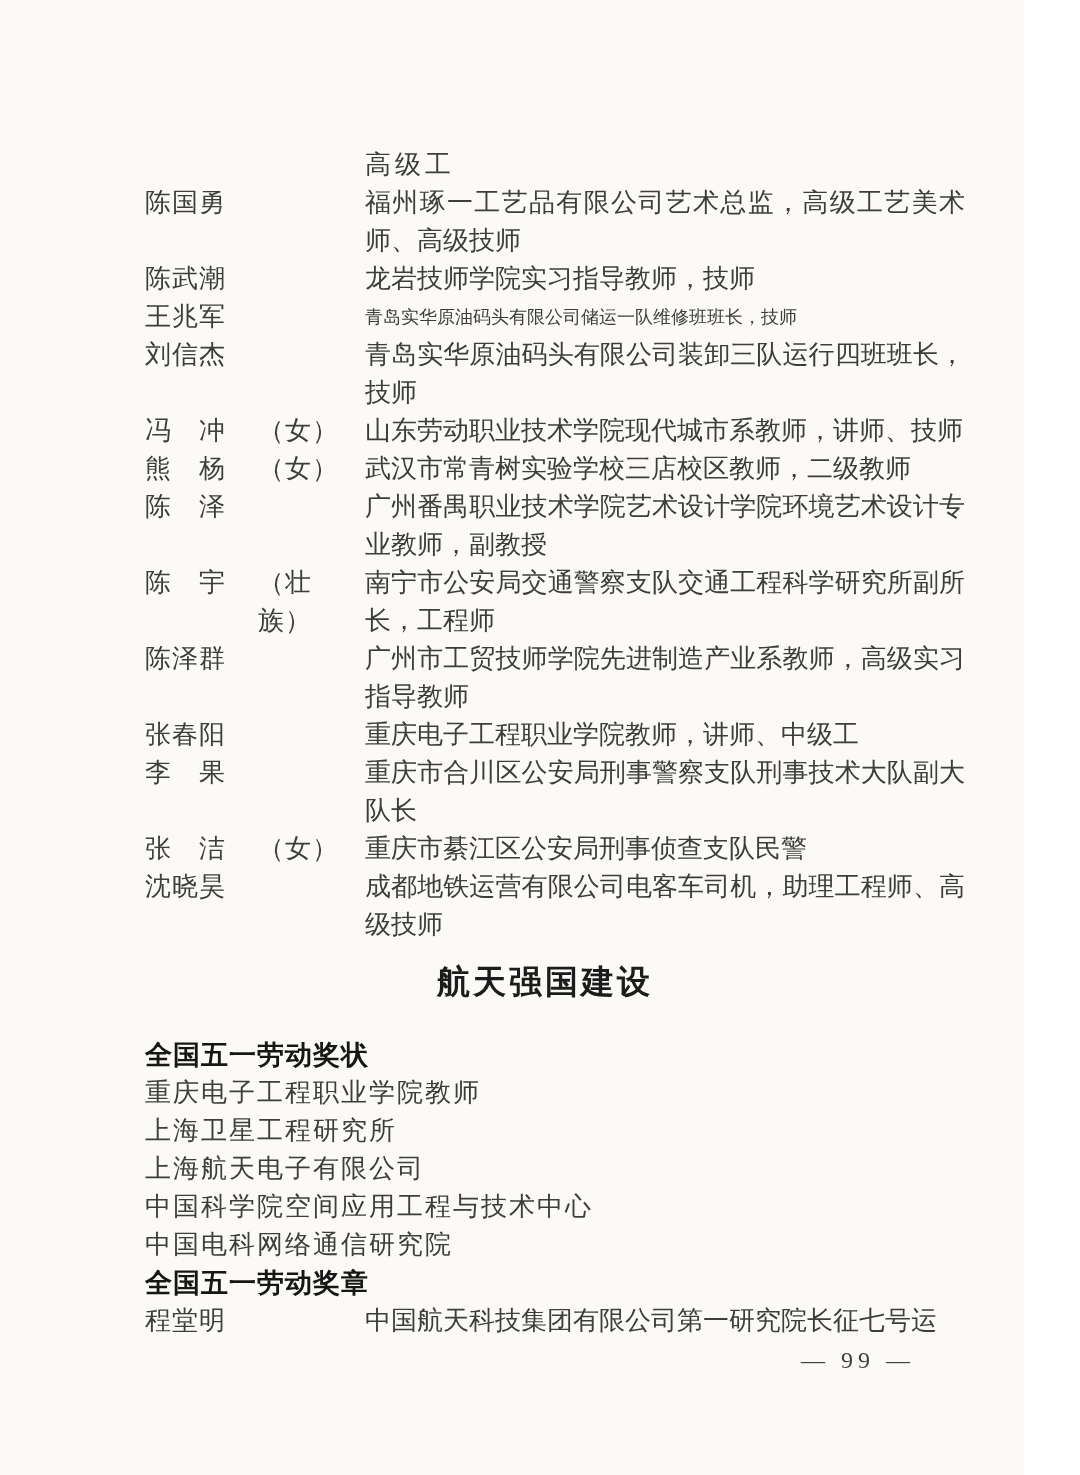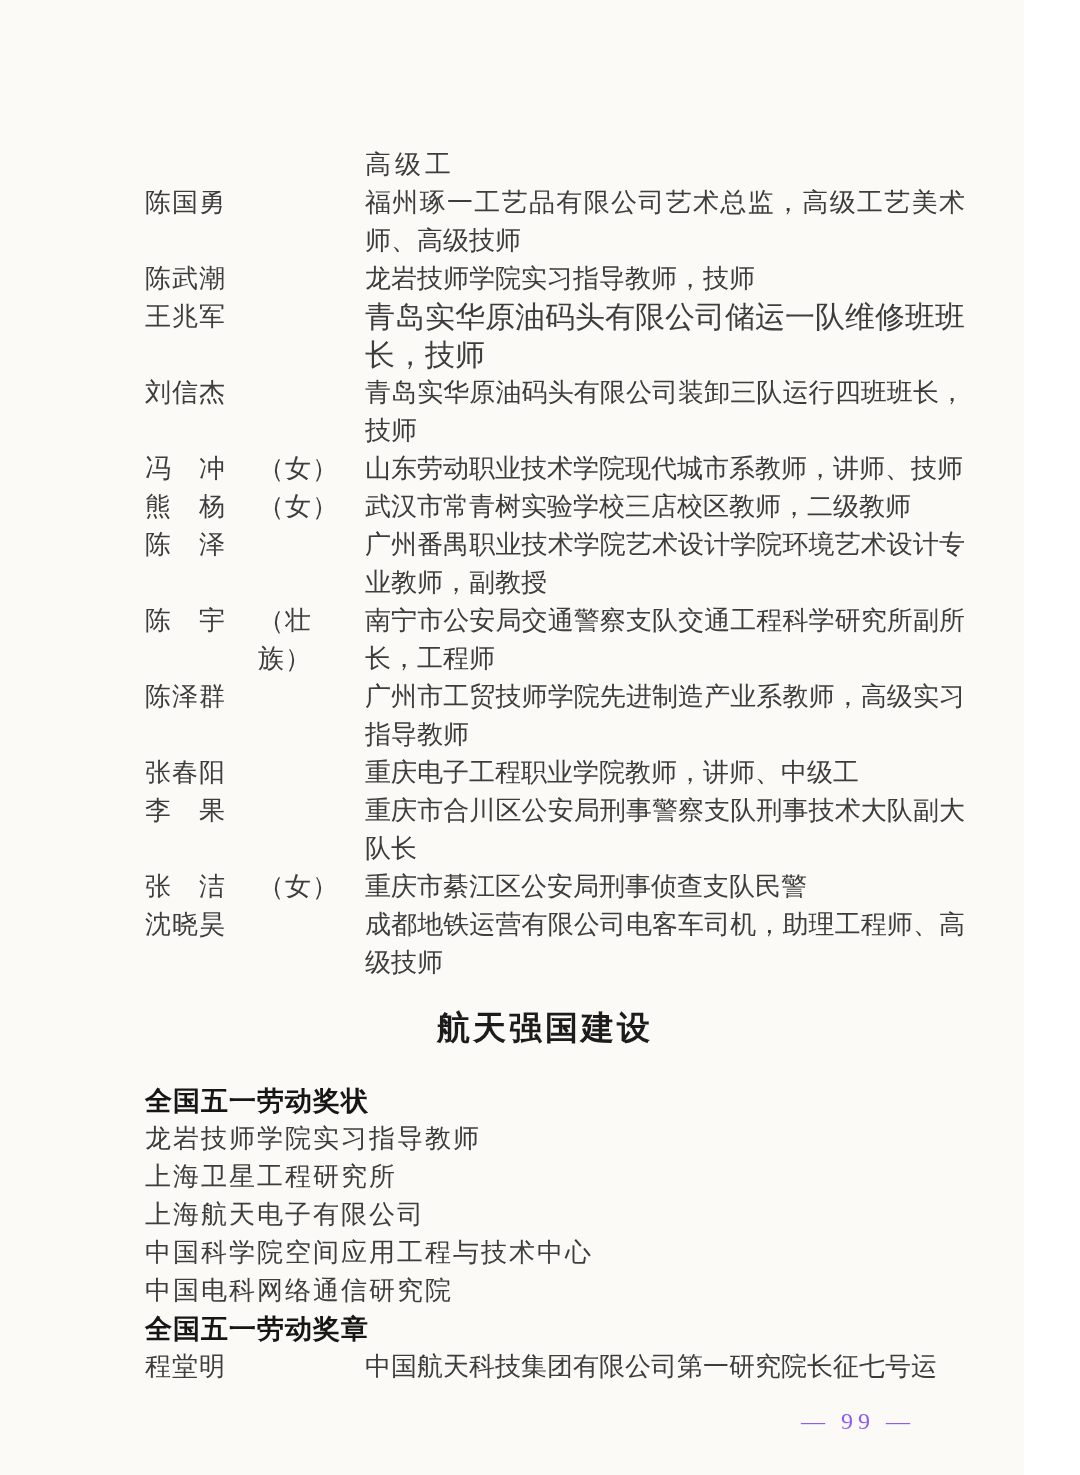--- a/index.html
+++ b/index.html
@@ -32,50 +32,50 @@
   .col-note{
     flex:none;width:140px;
     padding-left:33px;box-sizing:border-box;
     letter-spacing:1px;
   }
   .col-desc{
     flex:none;width:600px;
     text-align:justify;
     line-break:strict;
   }
-  .col-desc.fit-one-line{font-size:30px;letter-spacing:0;}
+  .col-desc.fit-one-line{font-size:18px;letter-spacing:0;}
   .section-title{
     width:800px;
-    margin-top:24px;
+    margin-top:16px;
     text-align:center;
     font-size:33px;line-height:44px;
     font-weight:bold;
     letter-spacing:3px;
     color:#1c1c1c;
   }
   .sub-label{
     margin-top:32px;
     font-family:"Liberation Sans","DejaVu Sans",sans-serif;
     font-weight:bold;
     font-size:27px;line-height:38px;
     letter-spacing:1px;
     color:#161616;
   }
   .sub-label.second{margin-top:0;}
   .org-line{
     font-size:26px;line-height:38px;letter-spacing:2px;
   }
   .page-number{
     width:800px;
-    margin-top:20px;
+    margin-top:5px;
     text-align:right;
     padding-right:30px;box-sizing:border-box;
     font-size:24px;line-height:30px;
     letter-spacing:5px;
-    color:#8b5cf6;
+    color:#404040;
   }
 </style>
 </head>
 <body>
 
 <div class="page">
   <div class="content">
 
     <div class="carryover">高级工</div>
 
@@ -142,21 +142,21 @@
     <div class="entry">
       <span class="col-name">沈晓昊</span>
       <span class="col-note"></span>
       <span class="col-desc">成都地铁运营有限公司电客车司机，助理工程师、高级技师</span>
     </div>
 
     <div class="section-title">航天强国建设</div>
 
     <div class="sub-label">全国五一劳动奖状</div>
 
-    <div class="org-line">龙岩技师学院实习指导教师</div>
+    <div class="org-line">重庆电子工程职业学院教师</div>
     <div class="org-line">上海卫星工程研究所</div>
     <div class="org-line">上海航天电子有限公司</div>
     <div class="org-line">中国科学院空间应用工程与技术中心</div>
     <div class="org-line">中国电科网络通信研究院</div>
 
     <div class="sub-label second">全国五一劳动奖章</div>
 
     <div class="entry">
       <span class="col-name">程堂明</span>
       <span class="col-note"></span>

